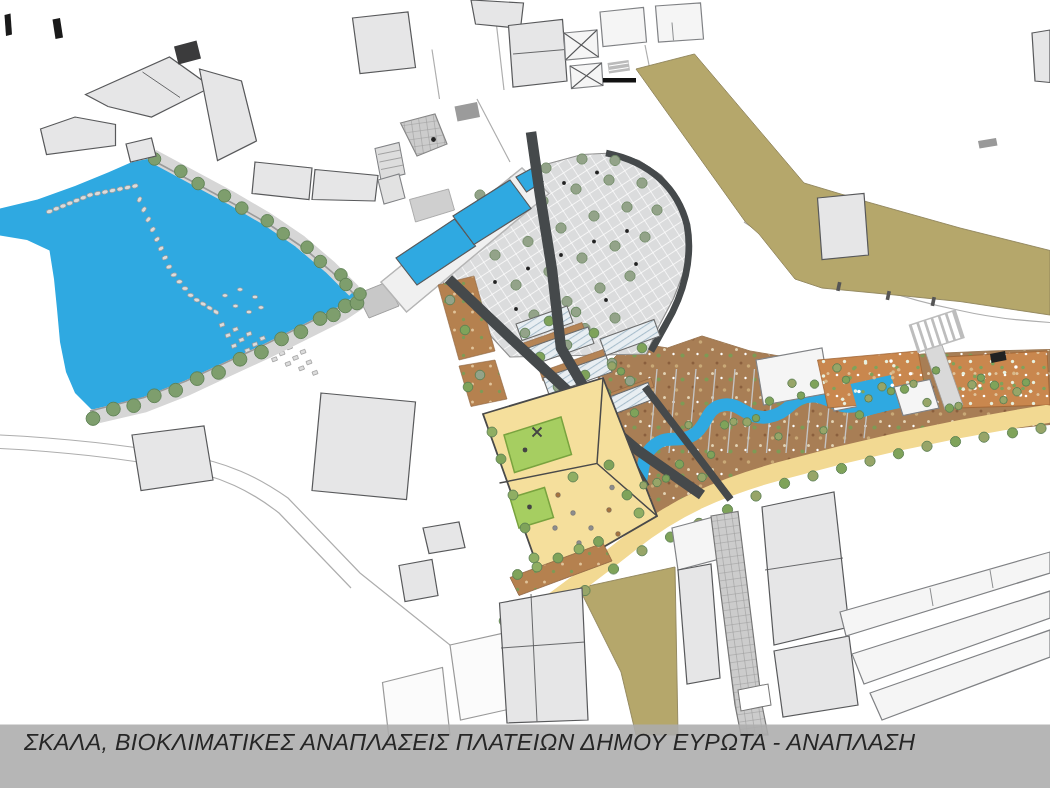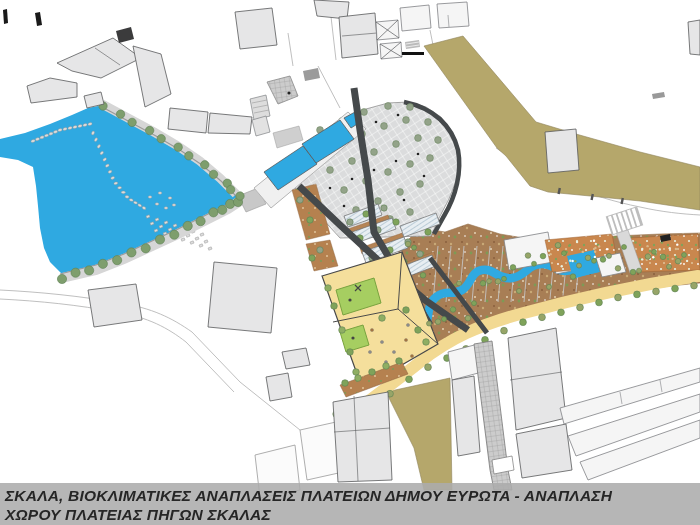--- a/index.html
+++ b/index.html
@@ -17,22 +17,22 @@
   .streetline{stroke:#aeaeae;stroke-width:.8;fill:none;}
   .prom{stroke:#d6d6d6;fill:none;}
   .promedge{stroke:#9a9a9a;fill:none;stroke-width:1.1;}
   .stone{fill:#dcdcdc;stroke:#909090;stroke-width:.4;}
   .sand{fill:var(--sand-yellow);stroke:#4a4a4a;stroke-width:1.2;}
   .green{fill:var(--play-green);stroke:var(--play-green-rim);stroke-width:1;}
   .bed{fill:#b58455;stroke:#8a5f3d;stroke-width:.4;}
   .pool{fill:var(--water);stroke:#58595b;stroke-width:.8;}
   .caption{position:absolute;left:0;right:0;top:483px;height:42px;
            background:var(--caption-bg);color:var(--caption-text);
-           font-weight:bold;font-style:italic;font-size:15.5px;line-height:19px;
-           padding:3px 0 0 5px;box-sizing:border-box;letter-spacing:.2px;}
+           font-weight:normal;font-style:italic;font-size:15.5px;line-height:19px;
+           padding:3px 0 0 16px;box-sizing:border-box;letter-spacing:.2px;}
 </style>
 </head>
 <body>
 
 <div class="stage">
 <svg width="700" height="525" viewBox="0 0 700 525">
   <defs>
     <pattern id="grid" width="7" height="7" patternUnits="userSpaceOnUse" patternTransform="rotate(-33)">
       <rect width="7" height="7" fill="#dbdcdd"></rect>
       <path d="M0,0H7M0,0V7" stroke="#ffffff" stroke-width="0.9"></path>
@@ -533,15 +533,14 @@
         <circle cx="654" cy="251.81980805844515" r="2.5" fill="#7fa35a" stroke="#5c8052" stroke-width="0.6"></circle>
         <circle cx="663" cy="256.82664343583184" r="2.8" fill="#7fa35a" stroke="#5c8052" stroke-width="0.6"></circle>
         <circle cx="669" cy="266.68577460179444" r="2.5" fill="#97a568" stroke="#5c8052" stroke-width="0.6"></circle>
         <circle cx="678" cy="261.16703777394565" r="2.8" fill="#97a568" stroke="#5c8052" stroke-width="0.6"></circle>
         <circle cx="684" cy="254.9605562003428" r="2.5" fill="#7fa35a" stroke="#5c8052" stroke-width="0.6"></circle>
       </g>
 </svg>
 
 <div class="caption">
   <div>ΣΚΑΛΑ, ΒΙΟΚΛΙΜΑΤΙΚΕΣ ΑΝΑΠΛΑΣΕΙΣ ΠΛΑΤΕΙΩΝ ΔΗΜΟΥ ΕΥΡΩΤΑ - ΑΝΑΠΛΑΣΗ</div>
-  <div>ΧΩΡΟΥ ΠΛΑΤΕΙΑΣ ΠΗΓΩΝ ΣΚΑΛΑΣ</div>
 </div>
 </div>
 
 </body></html>

